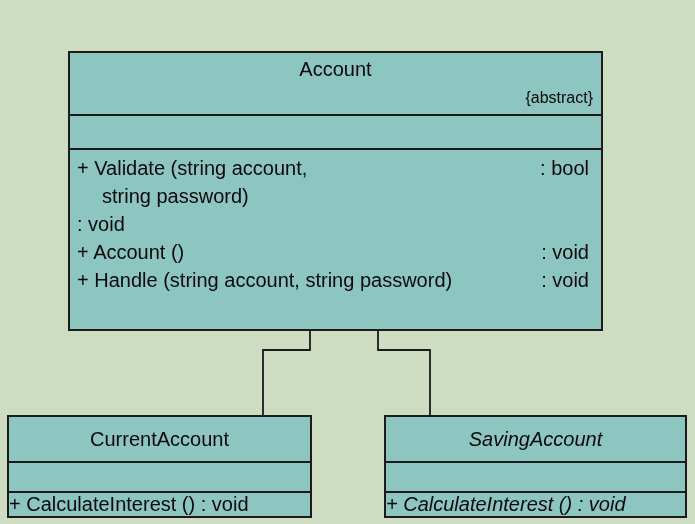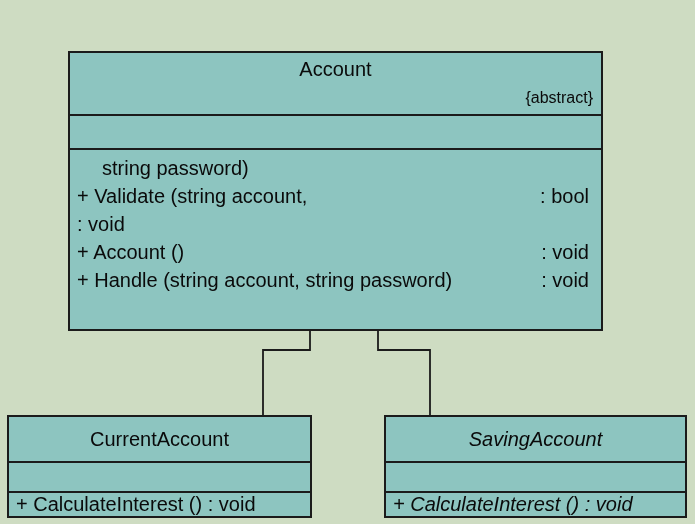--- a/index.html
+++ b/index.html
@@ -81,21 +81,21 @@
     font-size: 20px;
   }
   .sub-class .compartment-attrs {
     height: 31px;
     border-bottom: 2px solid var(--line);
   }
   .sub-class .compartment-methods {
     flex: 1;
     display: flex;
     align-items: center;
-    padding-left: 7px;
+    padding-left: 0;
     font-size: 20px;
     white-space: nowrap;
   }
 </style>
 </head>
 <body>
 
 <div class="canvas">
 
   <svg class="connector-layer" viewBox="0 0 695 524" xmlns="http://www.w3.org/2000/svg">
@@ -110,26 +110,26 @@
   </svg>
 
   <div class="uml-class account-class">
     <div class="compartment-header">
       <div class="class-title">Account</div>
       <div class="class-stereotype">{abstract}</div>
     </div>
     <div class="compartment-attrs"></div>
     <div class="compartment-methods">
       <div class="method-row">
+        <span>+ Validate (string account,</span>
+        <span>: bool</span>
+      </div>
+      <div class="method-row">
         <span class="indent">string password)</span>
         <span></span>
-      </div>
-      <div class="method-row">
-        <span>+ Validate (string account,</span>
-        <span>: bool</span>
       </div>
       <div class="method-row">
         <span>: void</span>
       </div>
       <div class="method-row">
         <span>+ Account ()</span>
         <span>: void</span>
       </div>
       <div class="method-row">
         <span>+ Handle (string account, string password)</span>

